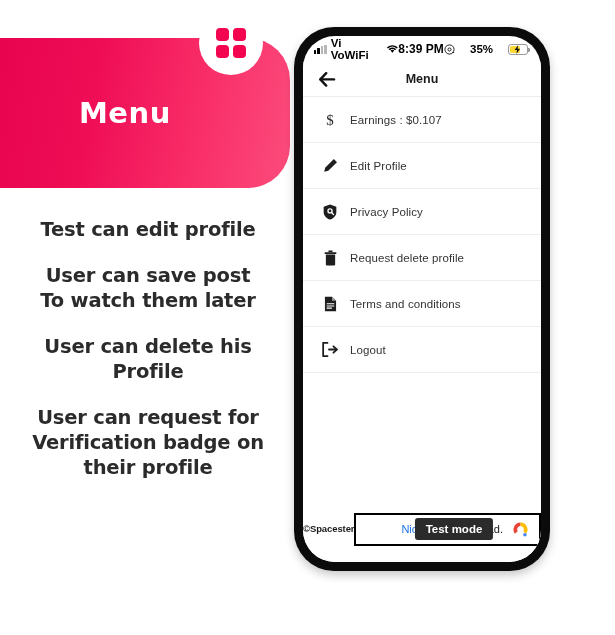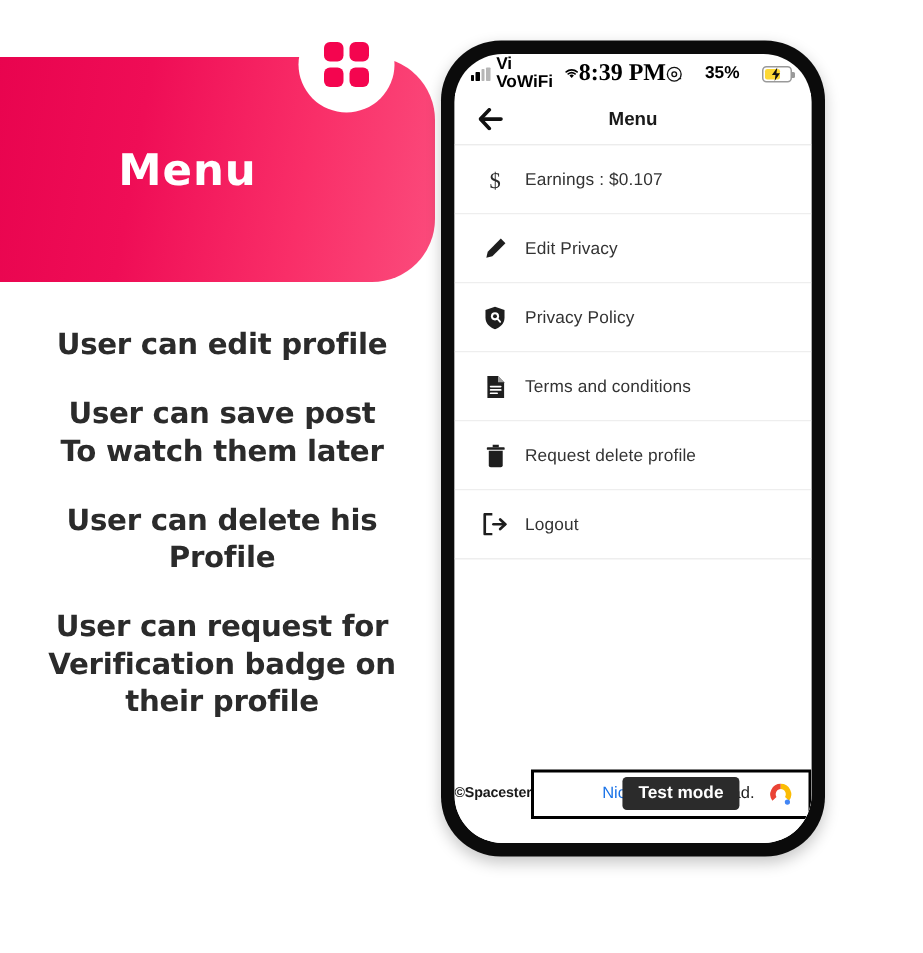--- a/index.html
+++ b/index.html
@@ -118,21 +118,21 @@
     display: flex;
     align-items: center;
     padding: 0 13px 0 11px;
     font-size: 11.5px;
     font-weight: bold;
     color: #000;
     box-sizing: border-box;
     flex: none;
   }
   .sb-left { display: flex; align-items: center; gap: 4px; flex: 1; }
-  .sb-center { font-size: 16px; font-weight: bold; font-family: Liberation Serif, serif; }
+  .sb-center { font-size: 12px; font-weight: bold; }
   .sb-right { display: flex; align-items: center; gap: 15px; flex: 1; justify-content: flex-end; }
   .signal-bars { display: flex; align-items: flex-end; gap: 1.2px; height: 9px; }
   .signal-bars i { width: 2.3px; background: #000; display: block; border-radius: 0.5px; }
   .signal-bars i:nth-child(1) { height: 3.5px; }
   .signal-bars i:nth-child(2) { height: 5.5px; }
   .signal-bars i:nth-child(3) { height: 7.5px; background: #b6b6b6; }
   .signal-bars i:nth-child(4) { height: 9px; background: #b6b6b6; }
   .carrier { font-size: 11.5px; font-weight: bold; }
   .battery-box {
     width: 20px; height: 11px;
@@ -287,21 +287,21 @@
 <div class="logo-badge">
   <div class="logo-grid">
     <span class="logo-dot"></span>
     <span class="logo-dot"></span>
     <span class="logo-dot"></span>
     <span class="logo-dot"></span>
   </div>
 </div>
 
 <div class="feature-list">
-  <div class="feature-item">User can edit profile</div>
+  <div class="feature-item">Test can edit profile</div>
   <div class="feature-item">User can save post
 To watch them later</div>
   <div class="feature-item">User can delete his
 Profile</div>
   <div class="feature-item">User can request for
 Verification badge on
 their profile</div>
 </div>
 
 <div class="phone">
@@ -359,57 +359,57 @@
         </span>
         <span class="menu-label">Earnings : $0.107</span>
       </div>
 
       <div class="menu-row">
         <span class="menu-icon">
           <svg width="15" height="15" viewBox="0 0 16 16">
             <path d="M11.6 1.1 L14.9 4.4 L5.6 13.7 L1.3 14.7 L2.3 10.4 Z" fill="#1e1e1e"></path>
           </svg>
         </span>
-        <span class="menu-label">Edit Privacy</span>
+        <span class="menu-label">Edit Profile</span>
       </div>
 
 
 
       <div class="menu-row">
         <span class="menu-icon">
           <svg width="14" height="16" viewBox="0 0 15 17">
             <path d="M7.5 0.4 L14.3 2.8 V8.4 C14.3 12.6 11.2 15.3 7.5 16.6 C3.8 15.3 0.7 12.6 0.7 8.4 V2.8 Z" fill="#1e1e1e"></path>
             <circle cx="7.5" cy="7.3" r="2.9" fill="#fff"></circle>
             <circle cx="7.5" cy="7.3" r="1.4" fill="#1e1e1e"></circle>
             <path d="M9.5 9.3 L11.2 11.2" stroke="#fff" stroke-width="1.3" stroke-linecap="round"></path>
           </svg>
         </span>
         <span class="menu-label">Privacy Policy</span>
       </div>
 
       <div class="menu-row">
         <span class="menu-icon">
           <svg width="13" height="16" viewBox="0 0 14 17">
+            <rect x="0.6" y="2.2" width="12.8" height="1.9" rx="0.6" fill="#1e1e1e"></rect>
+            <path d="M4.8 0.4 H9.2 V2.2 H4.8 Z" fill="#1e1e1e"></path>
+            <path d="M2 4.8 H12 V15.2 A1.4 1.4 0 0 1 10.6 16.6 H3.4 A1.4 1.4 0 0 1 2 15.2 Z" fill="#1e1e1e"></path>
+          </svg>
+        </span>
+        <span class="menu-label">Request delete profile</span>
+      </div>
+
+      <div class="menu-row">
+        <span class="menu-icon">
+          <svg width="13" height="16" viewBox="0 0 14 17">
             <path d="M1 0.6 H8.6 L13 5 V16.4 H1 Z" fill="#1e1e1e"></path>
             <path d="M8.6 0.6 V5 H13" fill="#9e9e9e"></path>
             <path d="M3.3 8.2 H10.6 M3.3 10.6 H10.6 M3.3 13 H8" stroke="#fff" stroke-width="1.2" stroke-linecap="round"></path>
           </svg>
         </span>
         <span class="menu-label">Terms and conditions</span>
-      </div>
-
-      <div class="menu-row">
-        <span class="menu-icon">
-          <svg width="13" height="16" viewBox="0 0 14 17">
-            <rect x="0.6" y="2.2" width="12.8" height="1.9" rx="0.6" fill="#1e1e1e"></rect>
-            <path d="M4.8 0.4 H9.2 V2.2 H4.8 Z" fill="#1e1e1e"></path>
-            <path d="M2 4.8 H12 V15.2 A1.4 1.4 0 0 1 10.6 16.6 H3.4 A1.4 1.4 0 0 1 2 15.2 Z" fill="#1e1e1e"></path>
-          </svg>
-        </span>
-        <span class="menu-label">Request delete profile</span>
       </div>
 
       <div class="menu-row">
         <span class="menu-icon">
           <svg width="16" height="15" viewBox="0 0 17 16">
             <path d="M6.6 0.9 H1.2 V15.1 H6.6" stroke="#1e1e1e" stroke-width="1.9" fill="none" stroke-linejoin="round"></path>
             <path d="M7.4 8 H15.6" stroke="#1e1e1e" stroke-width="1.9" stroke-linecap="round"></path>
             <path d="M12.2 4.6 L15.8 8 L12.2 11.4" stroke="#1e1e1e" stroke-width="1.9" fill="none" stroke-linecap="round" stroke-linejoin="round"></path>
           </svg>
         </span>

